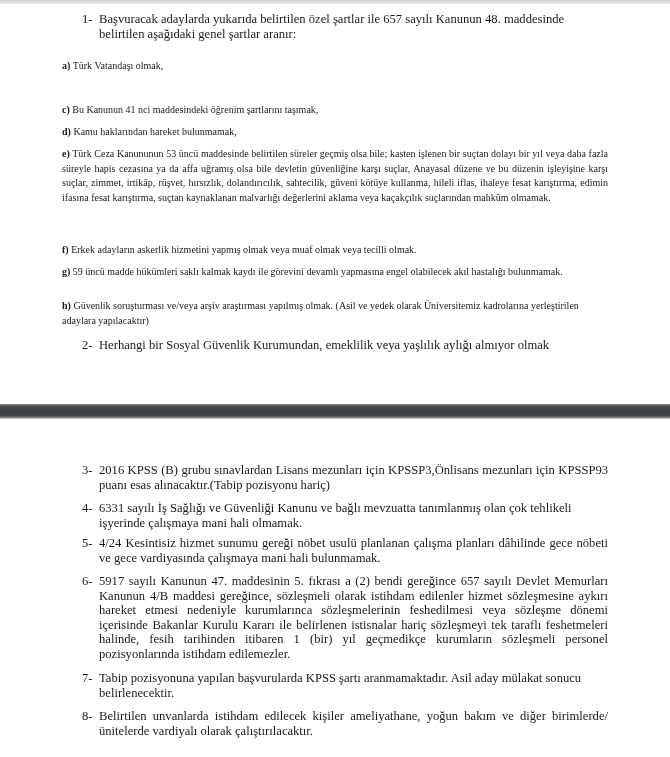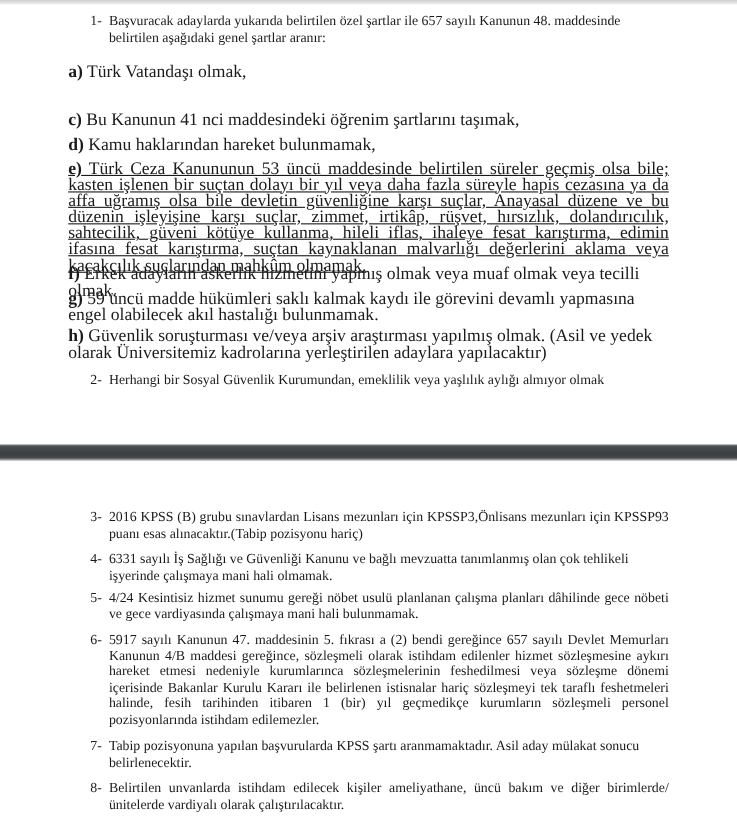--- a/index.html
+++ b/index.html
@@ -11,21 +11,21 @@
     background: linear-gradient(#cfcfcf, #efefef); }
   .page { position: absolute; left: 0; width: 670px; }
   .page1 { top: 0; height: 404px; }
   .page2 { top: 419px; height: 338px; }
   .separator { position: absolute; left: 0; top: 404px; width: 670px; height: 15px;
     background: linear-gradient(#8a8c8e 0px, #4a4d50 2px, #3c3f42 8px, #45484b 12px, #9a9c9e 14px, #d8d8d8 15px); }
   .num-item { position: absolute; left: 82px; width: 526px; font-size: 12.6px; line-height: 14.6px; }
   .num-item .num { position: absolute; left: 0; top: 0; width: 20px; }
   .num-item .txt { margin-left: 17px; display: block; }
   .just { text-align: justify; text-align-last: left; }
-  .letter-item { position: absolute; left: 62px; width: 546px; font-size: 16px; line-height: 14.6px; }
+  .letter-item { position: absolute; left: 62px; width: 546px; font-size: 10px; line-height: 14.6px; }
   .letter-item .lbl { font-weight: bold; }
 </style>
 </head>
 <body>
 
 <div class="top-edge"></div>
 
 <div class="page page1">
   <div class="num-item" style="top:12px;">
     <span class="num">1-</span>
@@ -34,21 +34,21 @@
 
   <div class="letter-item" style="top:59px;">
     <span class="lbl">a)</span><span> Türk Vatandaşı olmak,</span>
   </div>
   <div class="letter-item" style="top:103px;">
     <span class="lbl">c)</span><span> Bu Kanunun 41 nci maddesindeki öğrenim şartlarını taşımak,</span>
   </div>
   <div class="letter-item" style="top:125px;">
     <span class="lbl">d)</span><span> Kamu haklarından hareket bulunmamak,</span>
   </div>
-  <div class="letter-item just" style="top:147px;text-decoration:underline;">
+  <div class="letter-item just" style="top:147px;">
     <span class="lbl">e)</span><span> Türk Ceza Kanununun 53 üncü maddesinde belirtilen süreler geçmiş olsa bile; kasten işlenen bir suçtan dolayı bir yıl veya daha fazla süreyle hapis cezasına ya da affa uğramış olsa bile devletin güvenliğine karşı suçlar, Anayasal düzene ve bu düzenin işleyişine karşı suçlar, zimmet, irtikâp, rüşvet, hırsızlık, dolandırıcılık, sahtecilik, güveni kötüye kullanma, hileli iflas, ihaleye fesat karıştırma, edimin ifasına fesat karıştırma, suçtan kaynaklanan malvarlığı değerlerini aklama veya kaçakçılık suçlarından mahkûm olmamak.</span>
   </div>
   <div class="letter-item" style="top:243px;">
     <span class="lbl">f)</span><span> Erkek adayların askerlik hizmetini yapmış olmak veya muaf olmak veya tecilli olmak.</span>
   </div>
   <div class="letter-item" style="top:265px;">
     <span class="lbl">g)</span><span> 59 üncü madde hükümleri saklı kalmak kaydı ile görevini devamlı yapmasına engel olabilecek akıl hastalığı bulunmamak.</span>
   </div>
   <div class="letter-item" style="top:299px;">
     <span class="lbl">h)</span><span> Güvenlik soruşturması ve/veya arşiv araştırması yapılmış olmak. (Asil ve yedek olarak Üniversitemiz kadrolarına yerleştirilen adaylara yapılacaktır)</span>
@@ -78,15 +78,15 @@
   <div class="num-item just" style="top:155px;">
     <span class="num">6-</span>
     <span class="txt">5917 sayılı Kanunun 47. maddesinin 5. fıkrası a (2) bendi gereğince 657 sayılı Devlet Memurları Kanunun 4/B maddesi gereğince, sözleşmeli olarak istihdam edilenler hizmet sözleşmesine aykırı hareket etmesi nedeniyle kurumlarınca sözleşmelerinin feshedilmesi veya sözleşme dönemi içerisinde Bakanlar Kurulu Kararı ile belirlenen istisnalar hariç sözleşmeyi tek taraflı feshetmeleri halinde, fesih tarihinden itibaren 1 (bir) yıl geçmedikçe kurumların sözleşmeli personel pozisyonlarında istihdam edilemezler.</span>
   </div>
   <div class="num-item" style="top:252px;">
     <span class="num">7-</span>
     <span class="txt">Tabip pozisyonuna yapılan başvurularda KPSS şartı aranmamaktadır. Asil aday mülakat sonucu belirlenecektir.</span>
   </div>
   <div class="num-item just" style="top:290px;">
     <span class="num">8-</span>
-    <span class="txt">Belirtilen unvanlarda istihdam edilecek kişiler ameliyathane, üncü bakım ve diğer birimlerde/ünitelerde vardiyalı olarak çalıştırılacaktır.</span>
+    <span class="txt">Belirtilen unvanlarda istihdam edilecek kişiler ameliyathane, yoğun bakım ve diğer birimlerde/ünitelerde vardiyalı olarak çalıştırılacaktır.</span>
   </div>
 </div>
 
 </body></html>

